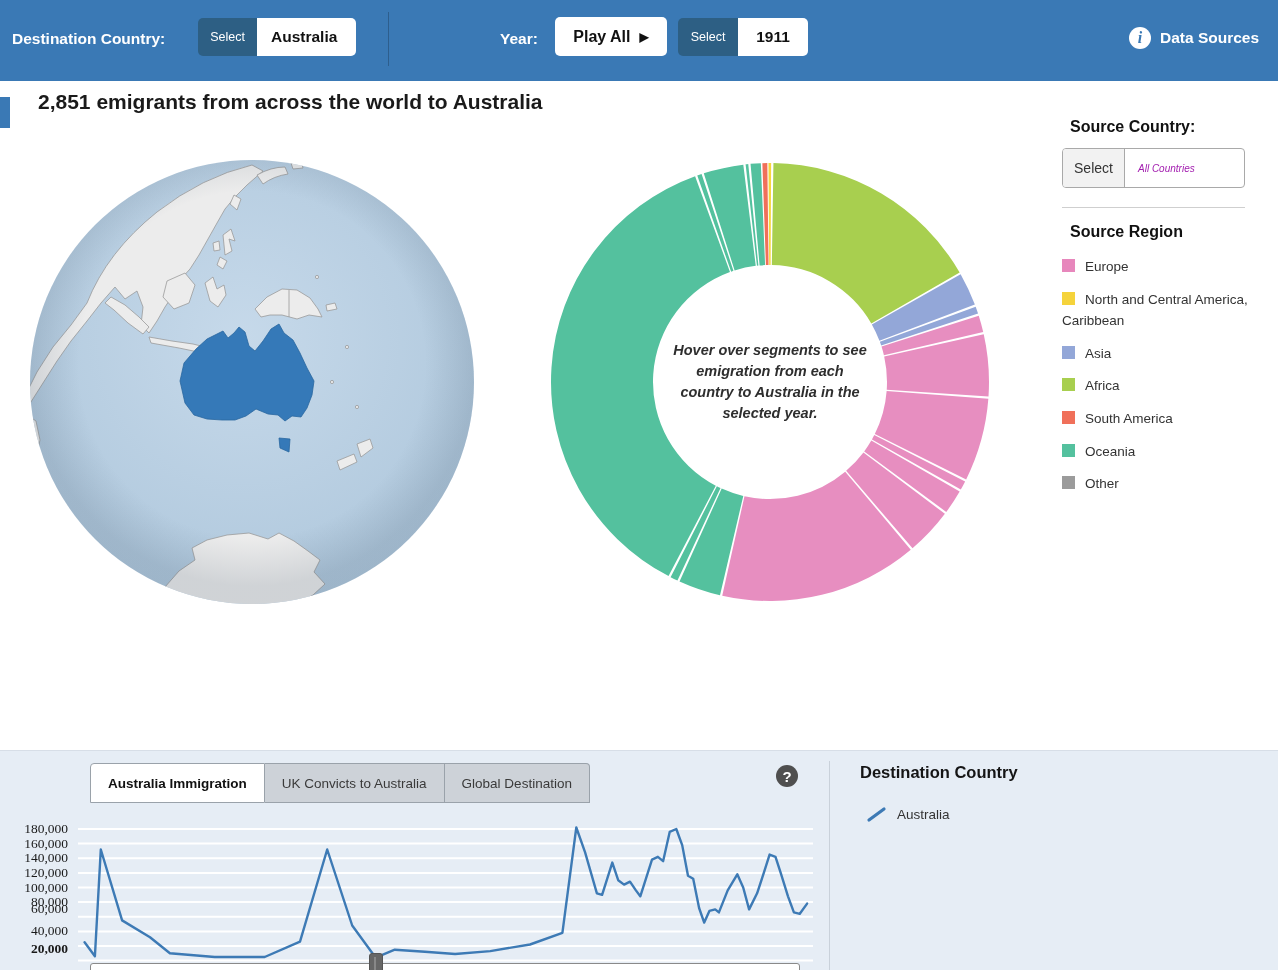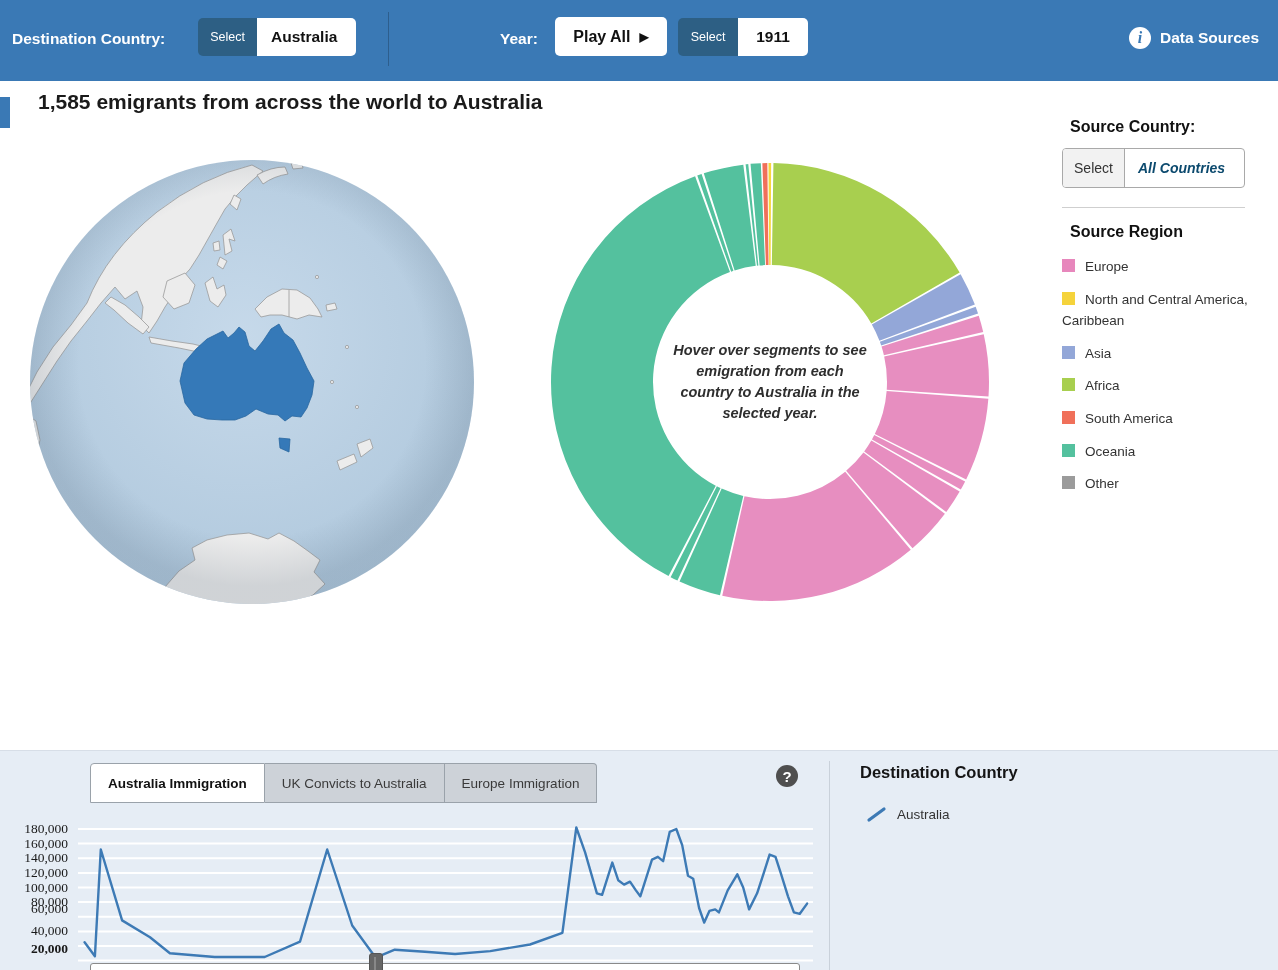--- a/index.html
+++ b/index.html
@@ -41,22 +41,22 @@
   .donutwrap svg{position:absolute;left:0;top:0;}
   .centertext{position:absolute;left:50%;top:50%;transform:translate(-50%,-50%);width:198px;
     text-align:center;font-style:italic;font-weight:bold;font-size:14.5px;line-height:1.45;color:#2e2e2e;}
   
   .sidebar{position:absolute;left:1062px;top:29px;width:202px;}
   .sidebar h2{margin:8px;font-size:16px;font-weight:bold;color:#111;}
   .srcsel{margin-top:12px;width:183px;height:40px;border:1px solid #a9a9a9;border-radius:4px;
     display:flex;background:#fff;box-sizing:border-box;overflow:hidden;}
   .srcsel button{width:62px;background:#f2f2f2;border:none;border-right:1px solid #a9a9a9;
     font-family:inherit;font-size:14px;color:#333;cursor:pointer;}
-  .srcval{flex:1;display:flex;align-items:center;padding-left:13px;font-style:italic;font-weight:bold;
-    font-size:14px;color:#0c4a6e;}
+  .srcval{flex:1;display:flex;align-items:center;padding-left:13px;font-style:italic;font-weight:normal;
+    font-size:10px;color:#a21caf;}
   .sidebar hr{margin:19px 0 15px 0;border:none;border-top:1px solid #cfcfcf;width:183px;}
   #region-legend{list-style:none;margin:15px 0 0 0;padding:0;width:194px;}
   #region-legend li{font-size:13.5px;color:#333;margin-bottom:11px;line-height:1.6;}
   #region-legend .sw{display:inline-block;width:13px;height:13px;margin-right:10px;vertical-align:-1px;}
   
   .bottom{position:absolute;left:0;top:750px;width:1278px;height:220px;background:var(--panel-bg);
     border-top:1px solid #d7dee7;box-sizing:border-box;}
   .tabs{position:absolute;left:90px;top:12px;display:flex;}
   .tab{height:40px;padding:0 17px;display:flex;align-items:center;background:var(--tab-inactive);
     border:1px solid var(--tab-border);border-left:none;font-size:13.5px;color:#3a3a3a;cursor:pointer;
@@ -104,21 +104,21 @@
     <div class="selval">1911</div>
   </div>
   <div class="datasources">
     <span class="infoicon">i</span>
     <span>Data Sources</span>
   </div>
 </header>
 
 <div class="main">
   <div class="accent"></div>
-  <h1 class="title">1,585 emigrants from across the world to Australia</h1>
+  <h1 class="title">2,851 emigrants from across the world to Australia</h1>
 
   <svg class="globe" width="450" height="450" viewBox="0 0 450 450">
     <defs>
       <radialGradient id="oceanGrad" cx="48%" cy="40%" r="68%">
         <stop id="og1" offset="0%" style="stop-color: rgb(198, 217, 234);"></stop>
         <stop id="og2" offset="100%" style="stop-color: rgb(173, 198, 219);"></stop>
       </radialGradient>
       <radialGradient id="rimGrad" cx="50%" cy="46%" r="50%">
         <stop offset="78%" stop-color="rgba(60,80,100,0)"></stop>
         <stop offset="100%" stop-color="rgba(60,80,100,0.16)"></stop>
@@ -200,21 +200,21 @@
         <li><span class="sw" style="background: rgb(84, 193, 158);"></span>Oceania</li>
         <li><span class="sw" style="background: rgb(155, 155, 155);"></span>Other</li>
       </ul>
   </aside>
 </div>
 
 <section class="bottom">
   <div class="tabs">
     <div class="tab active">Australia Immigration</div>
     <div class="tab">UK Convicts to Australia</div>
-    <div class="tab">Europe Immigration</div>
+    <div class="tab">Global Destination</div>
   </div>
   <div class="help">?</div>
 
   <div id="yticks">
       <div style="top: 2px; padding-left: 32px;">180,000</div>
       <div style="top: 16.6px;">160,000</div>
       <div style="top: 31.3px;">140,000</div>
       <div style="top: 45.9px; text-align: right;">120,000</div>
       <div style="top: 60.5px; margin-left: 48px;">100,000</div>
       <div style="top: 75.1px; margin-left: 20px;">80,000</div>

